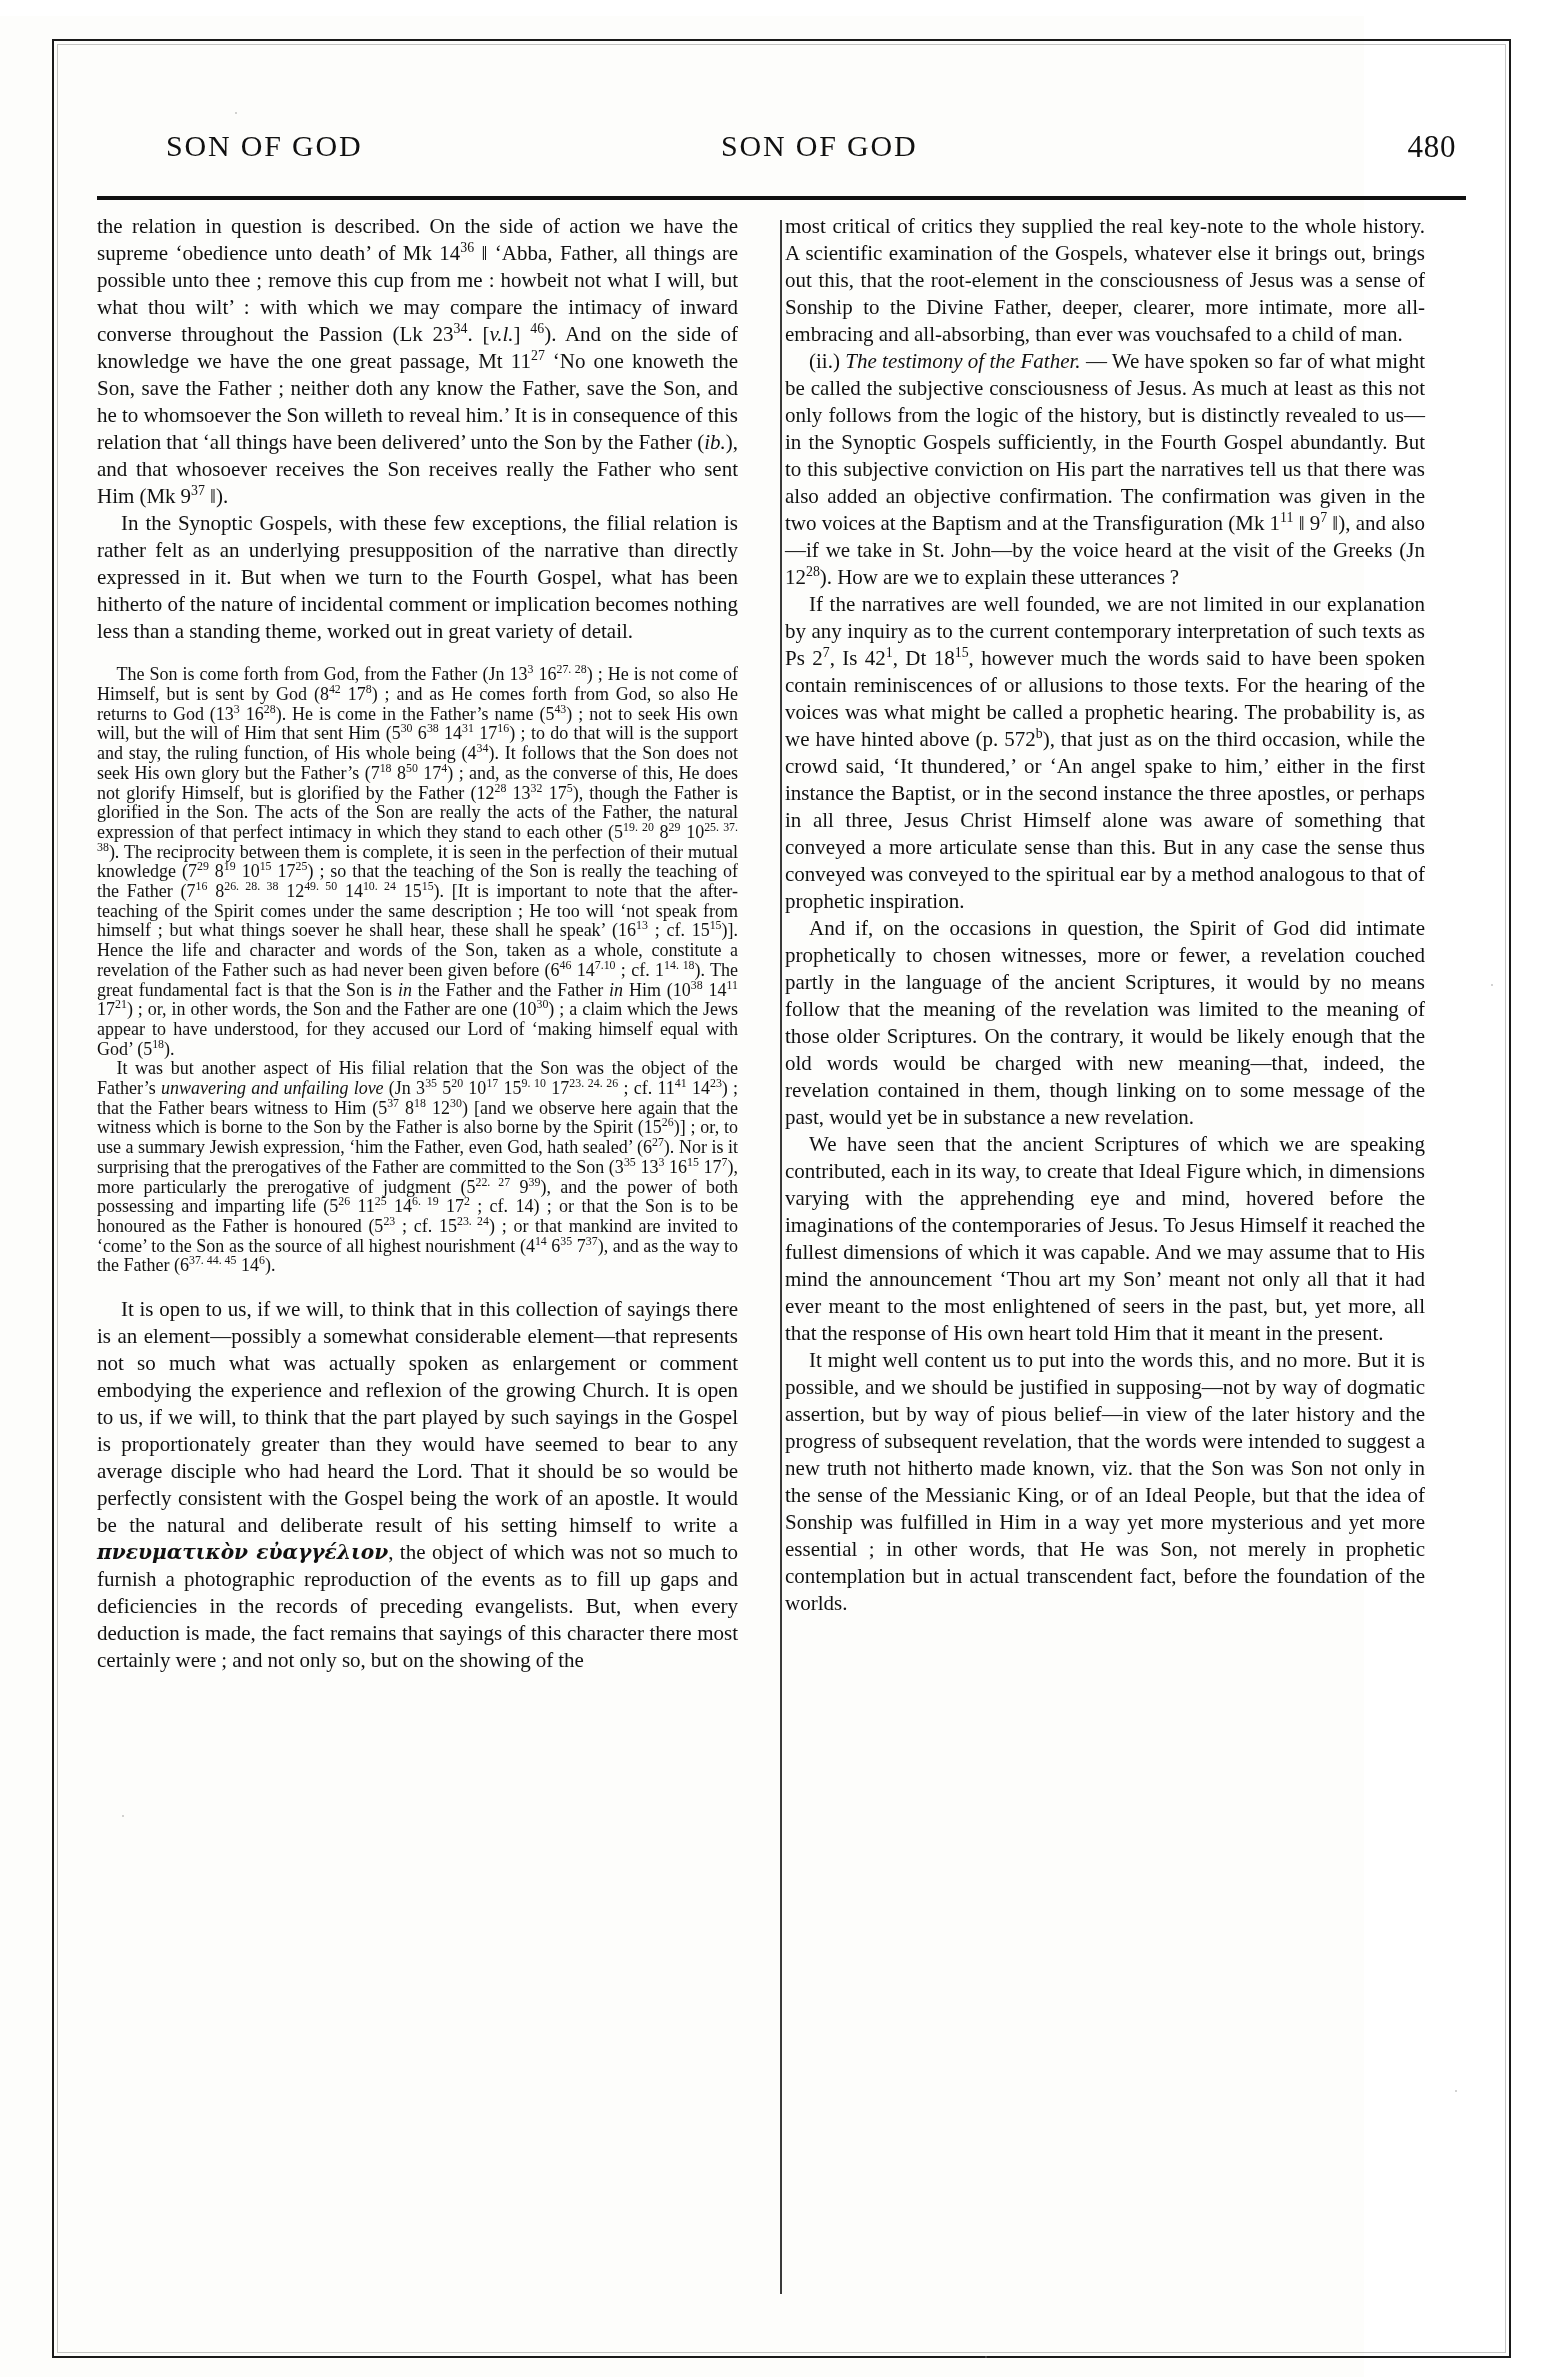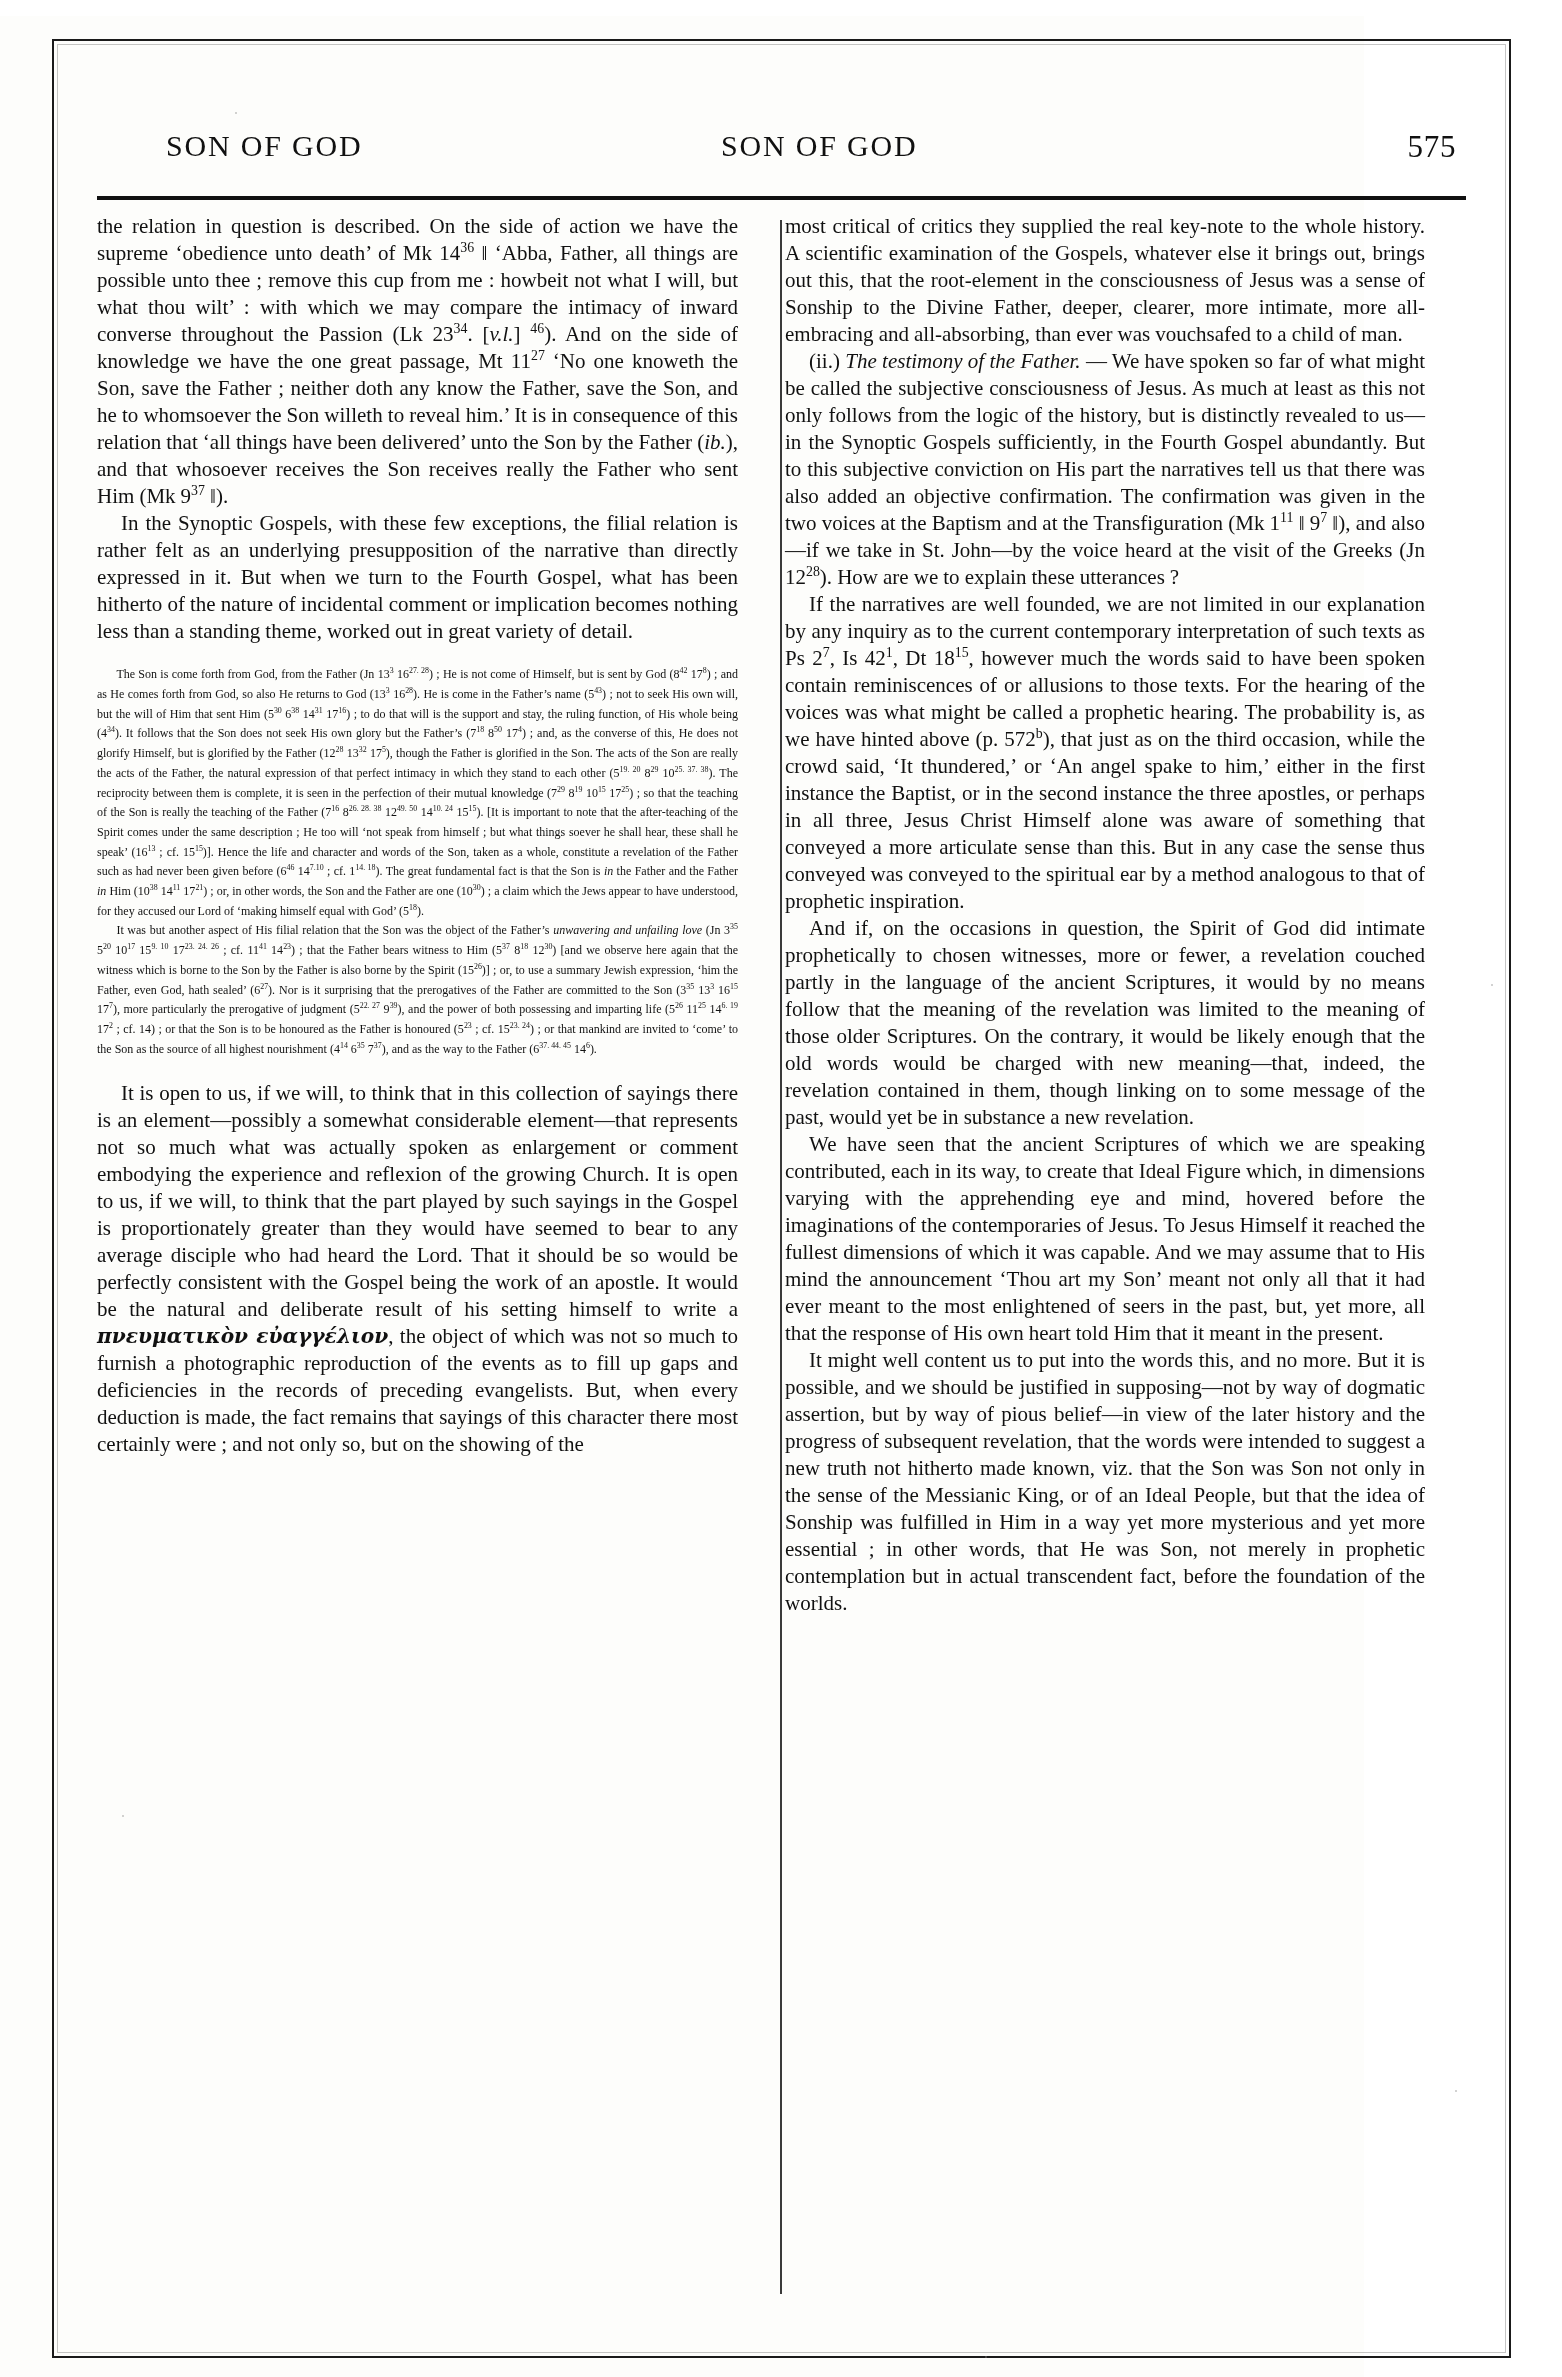--- a/index.html
+++ b/index.html
@@ -108,21 +108,21 @@
     line-height: 27px;
     text-align: justify;
     text-indent: 0;
     hyphens: none;
     word-spacing: -0.2px;
   }
   p.body.ind { text-indent: 24px; }
 
   .small-block {
     margin: 7.3px 0 7.3px 0;
-    font-size: 12px;
+    font-size: 18px;
     line-height: 19.7px;
     text-align: justify;
   }
   .small-block p {
     margin: 0;
     text-indent: 19.4px;
   }
 
   sup {
     font-size: 0.66em;
@@ -146,21 +146,21 @@
 <body>
 
 <div id="scan">
 
   <div class="scan-border"></div>
   <div class="scan-border-inner"></div>
 
   <div id="header">
     <div class="hdr-title hdr-left">SON OF GOD</div>
     <div class="hdr-title hdr-mid">SON OF GOD</div>
-    <div class="hdr-page">575</div>
+    <div class="hdr-page">480</div>
   </div>
 
   <div id="rule"></div>
   <div id="divider"></div>
 
   <div id="columns">
 
     <div class="col col-left">
       <p class="body">the relation in question is described. On the side of action we have the supreme ‘obedience unto death’ of Mk 14<sup>36</sup> ‖ ‘Abba, Father, all things are possible unto thee ; remove this cup from me : howbeit not what I will, but what thou wilt’ : with which we may compare the intimacy of inward converse throughout the Passion (Lk 23<sup>34</sup>. [<i>v.l.</i>] <sup>46</sup>). And on the side of knowledge we have the one great passage, Mt 11<sup>27</sup> ‘No one knoweth the Son, save the Father ; neither doth any know the Father, save the Son, and he to whomsoever the Son willeth to reveal him.’ It is in consequence of this relation that ‘all things have been delivered’ unto the Son by the Father (<i>ib.</i>), and that whosoever receives the Son receives really the Father who sent Him (Mk 9<sup>37</sup> ‖).</p>
       <p class="body ind">In the Synoptic Gospels, with these few exceptions, the filial relation is rather felt as an underlying presupposition of the narrative than directly expressed in it. But when we turn to the Fourth Gospel, what has been hitherto of the nature of incidental comment or implication becomes nothing less than a standing theme, worked out in great variety of detail.</p>

